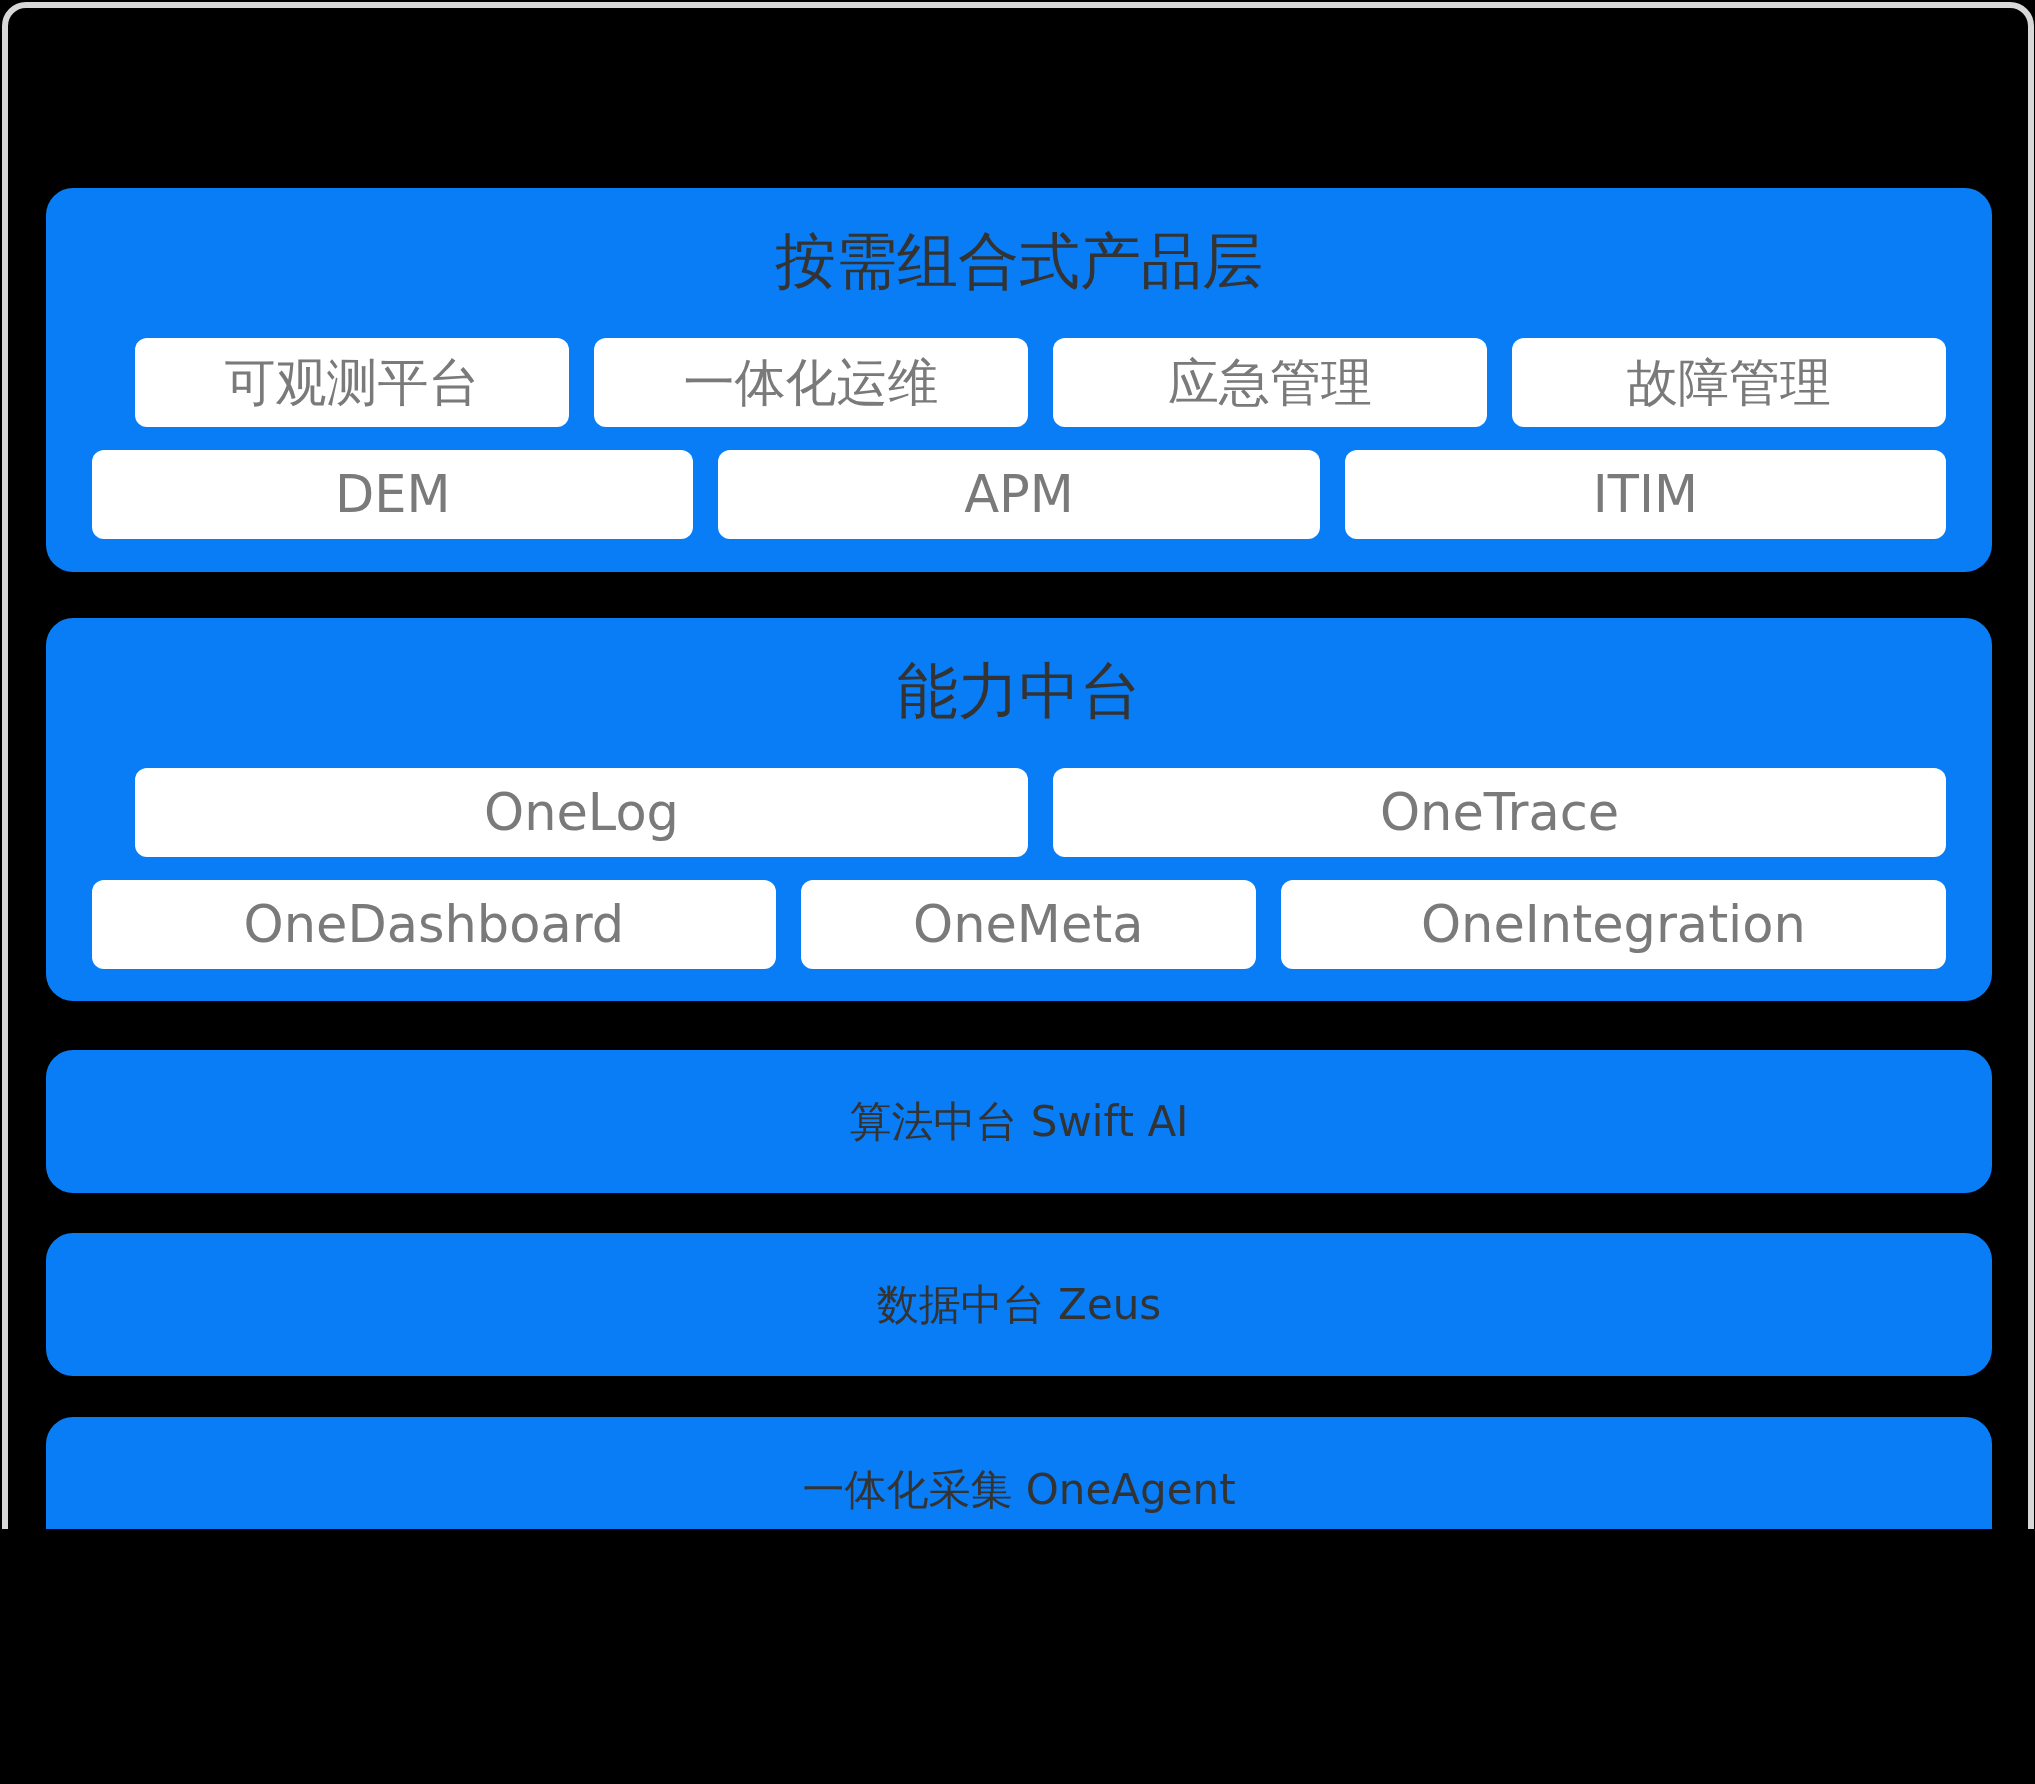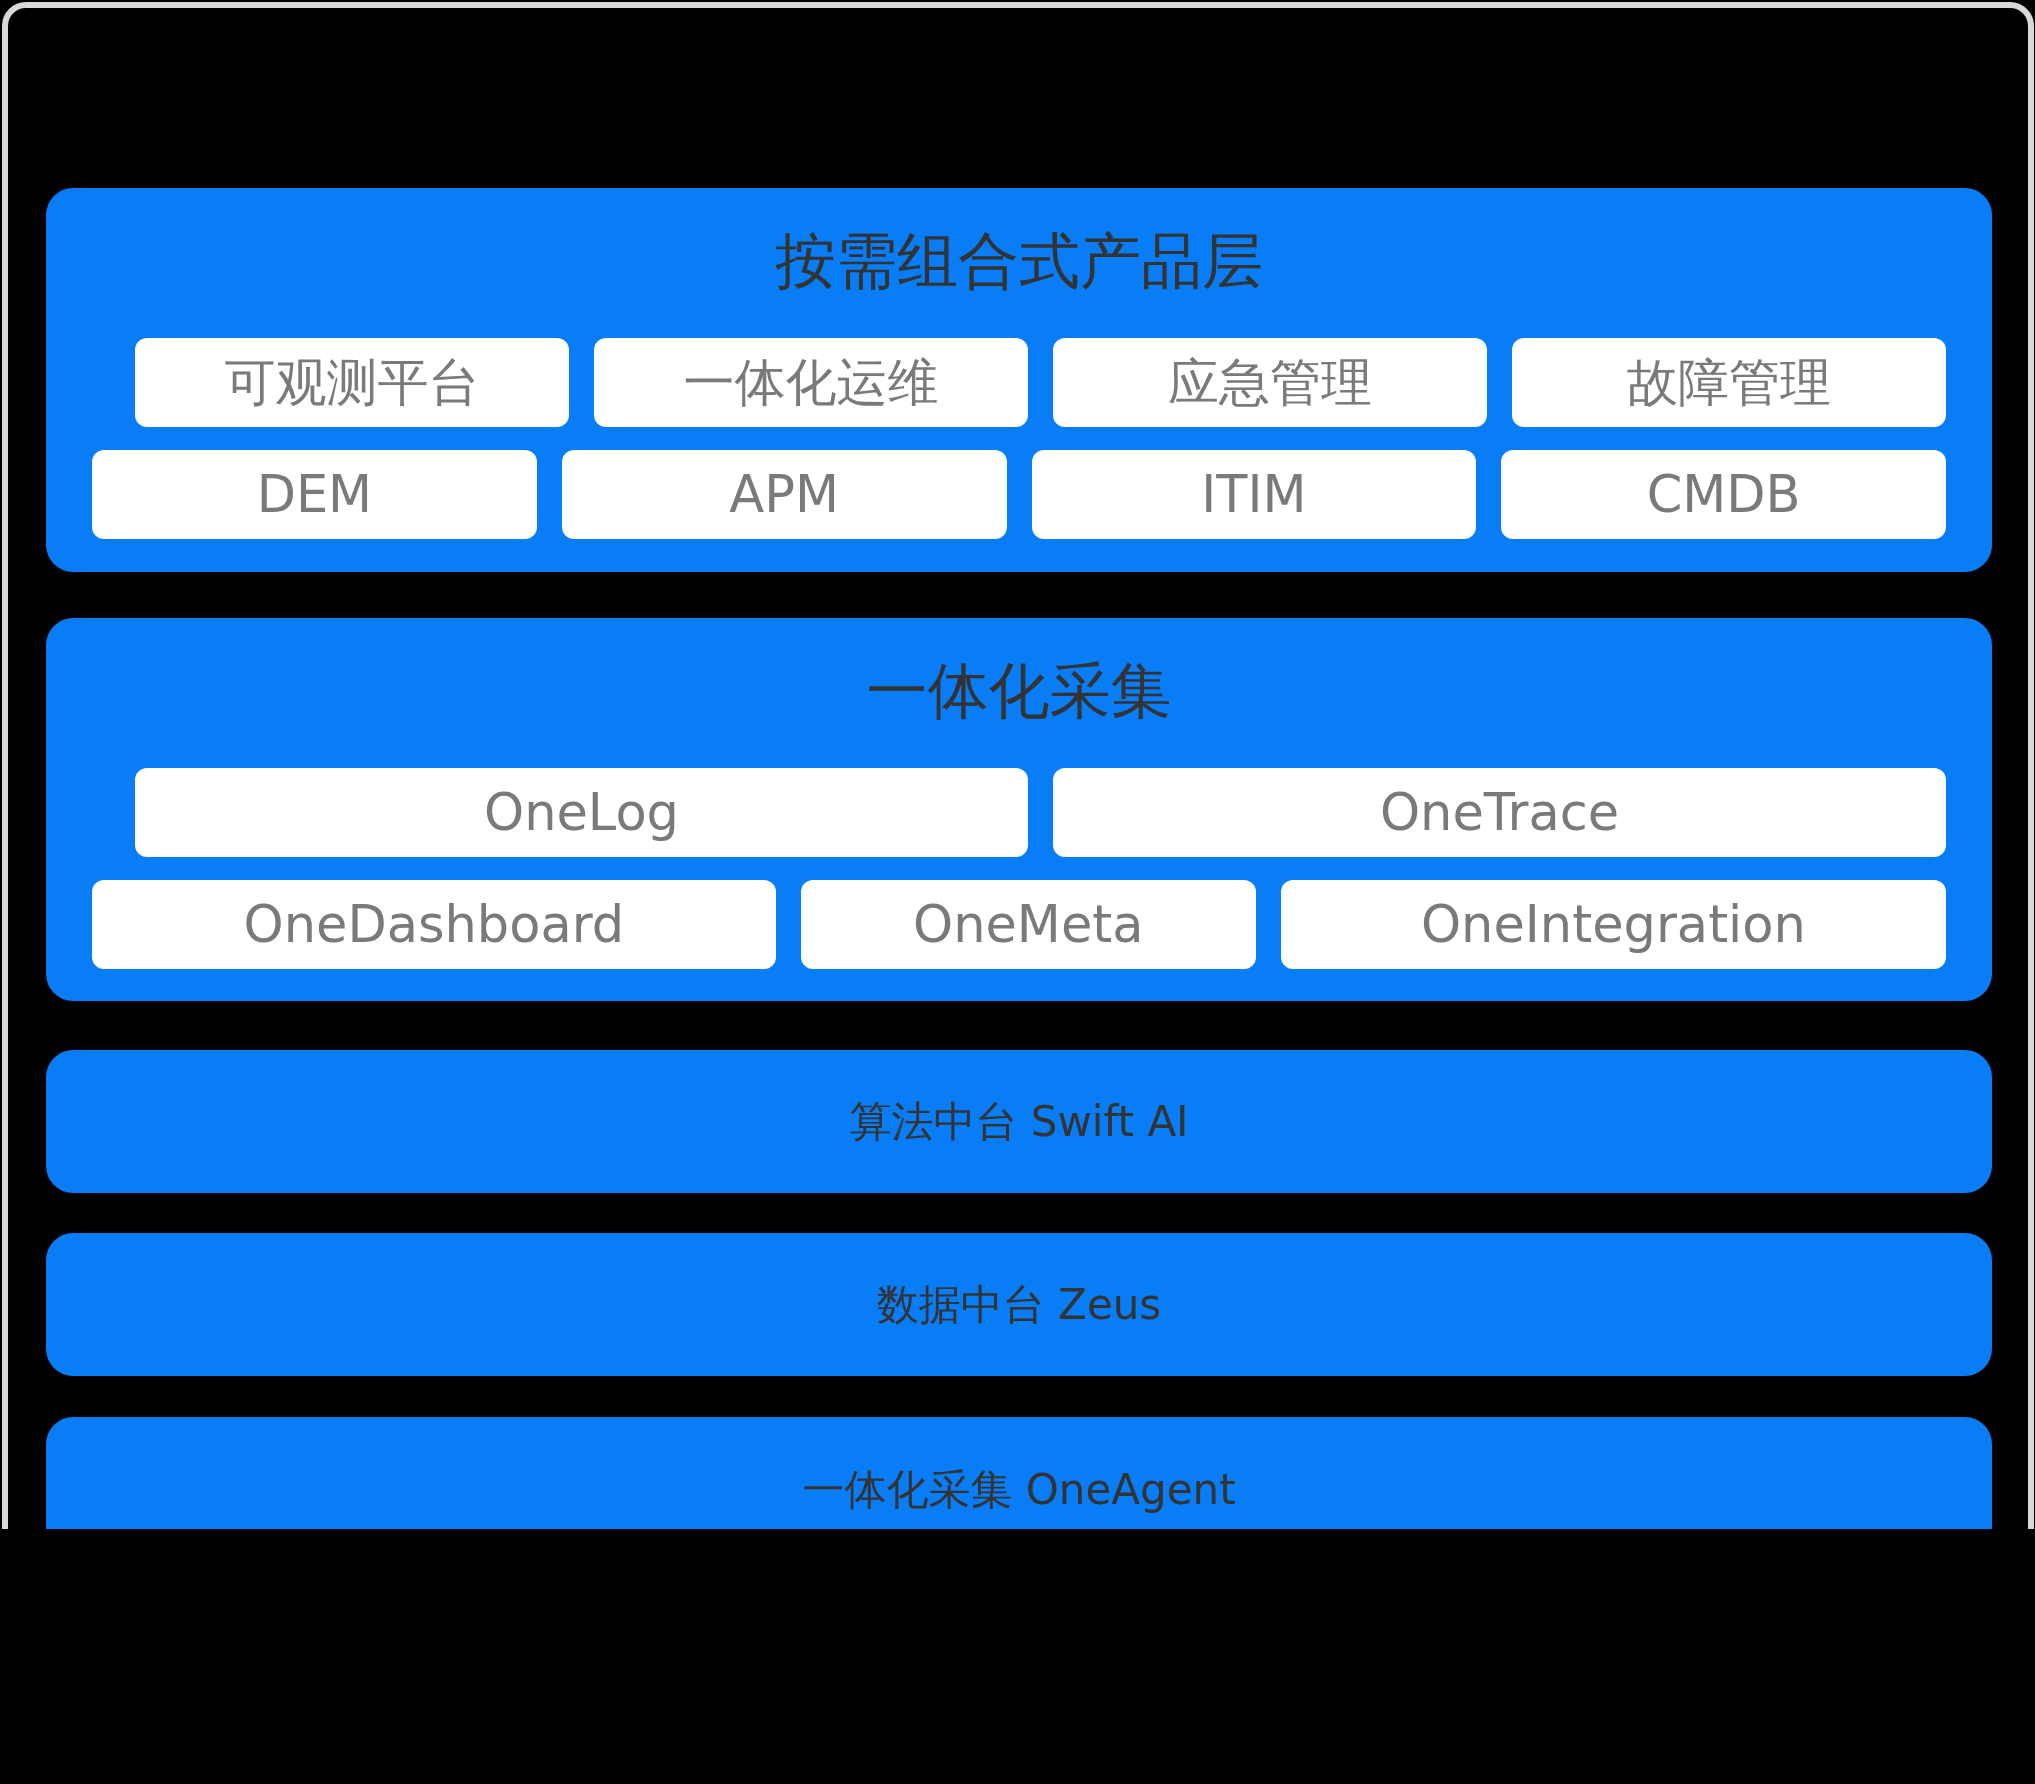--- a/index.html
+++ b/index.html
@@ -115,26 +115,25 @@
     <div class="row row-1">
       <div class="card">可观测平台</div>
       <div class="card">一体化运维</div>
       <div class="card">应急管理</div>
       <div class="card">故障管理</div>
     </div>
     <div class="row row-2">
       <div class="card">DEM</div>
       <div class="card">APM</div>
       <div class="card">ITIM</div>
-      <div class="card">CMDB</div>
     </div>
   </div>
 
   <div class="band band-lg2">
-    <div class="band-title">一体化采集</div>
+    <div class="band-title">能力中台</div>
     <div class="row row-1">
       <div class="card">OneLog</div>
       <div class="card">OneTrace</div>
     </div>
     <div class="row row-2">
       <div class="card w-wide">OneDashboard</div>
       <div class="card w-mid">OneMeta</div>
       <div class="card w-wide2">OneIntegration</div>
     </div>
   </div>

